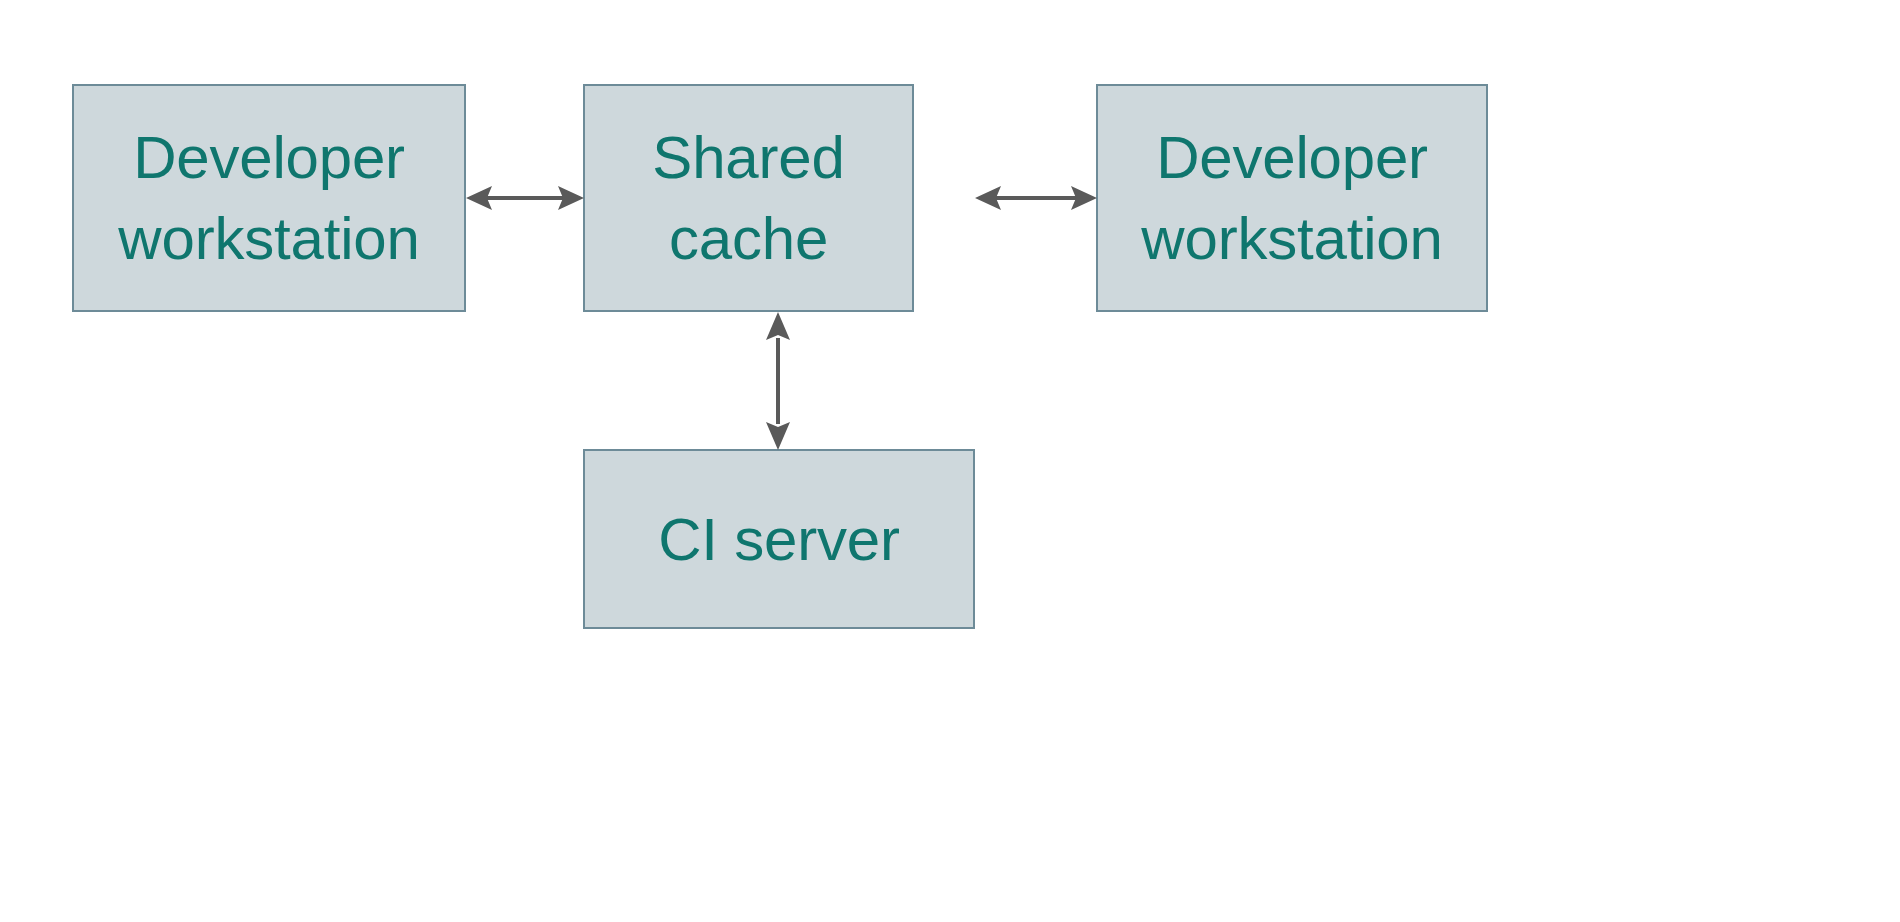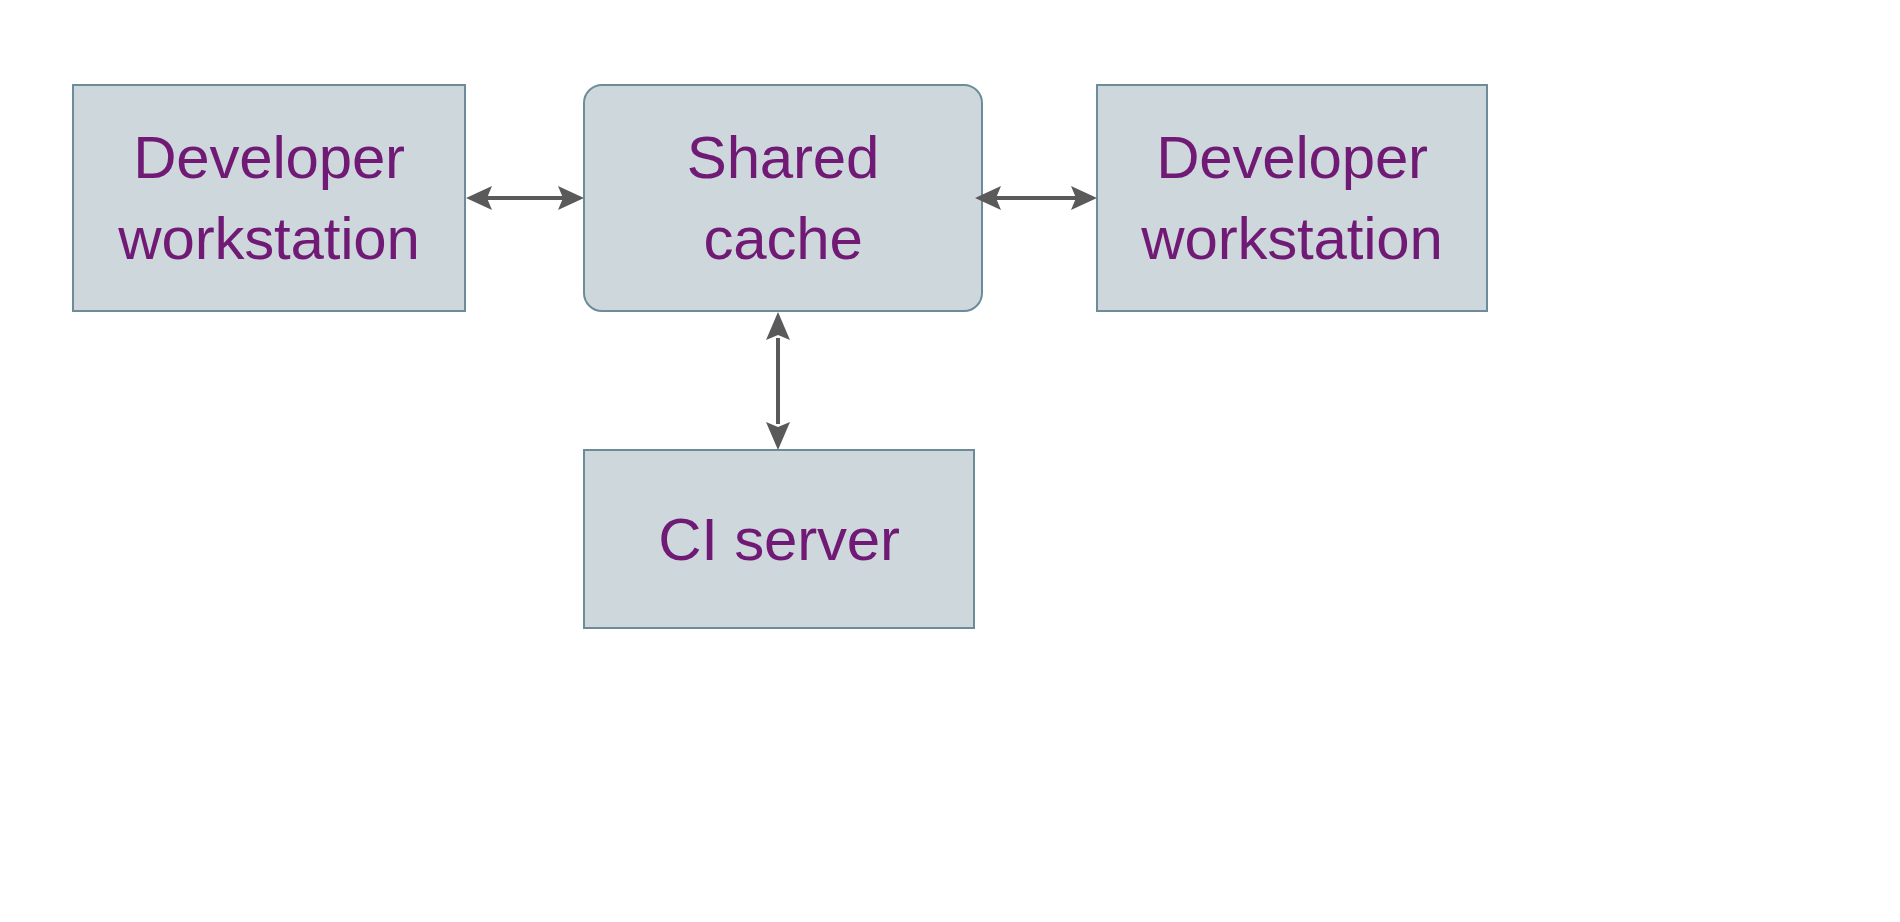--- a/index.html
+++ b/index.html
@@ -24,33 +24,33 @@
     border: 2px solid #6d8b98;
     display: flex;
     align-items: center;
     justify-content: center;
     text-align: center;
   }
   .node-label {
     font-family: "Liberation Sans", sans-serif;
     font-size: 60px;
     line-height: 1.35;
-    color: #701a75;
+    color: #0f766e;
     font-weight: 400;
     letter-spacing: -0.2px;
     white-space: pre-line;
     padding: 0 8px;
   }
   .connector {
     position: absolute;
     overflow: visible;
   }
   
   #node-dev-left   { left: 72px;   top: 84px;  width: 394px;  height: 228px; }
-  #node-shared     { left: 583px;  top: 84px;  width: 400px;  height: 228px; border-radius: 19px; }
+  #node-shared     { left: 583px;  top: 84px;  width: 331px;  height: 228px; }
   #node-dev-right  { left: 1096px; top: 84px;  width: 392px;  height: 228px; }
   #node-ci         { left: 583px;  top: 449px; width: 392px;  height: 180px; }
 
   #conn-left   { left: 466px;  top: 178px; width: 118px; height: 40px; }
   #conn-right  { left: 975px;  top: 178px; width: 122px; height: 40px; }
   #conn-down   { left: 758px;  top: 312px; width: 40px;  height: 138px; }
 </style>
 </head>
 <body>
 

